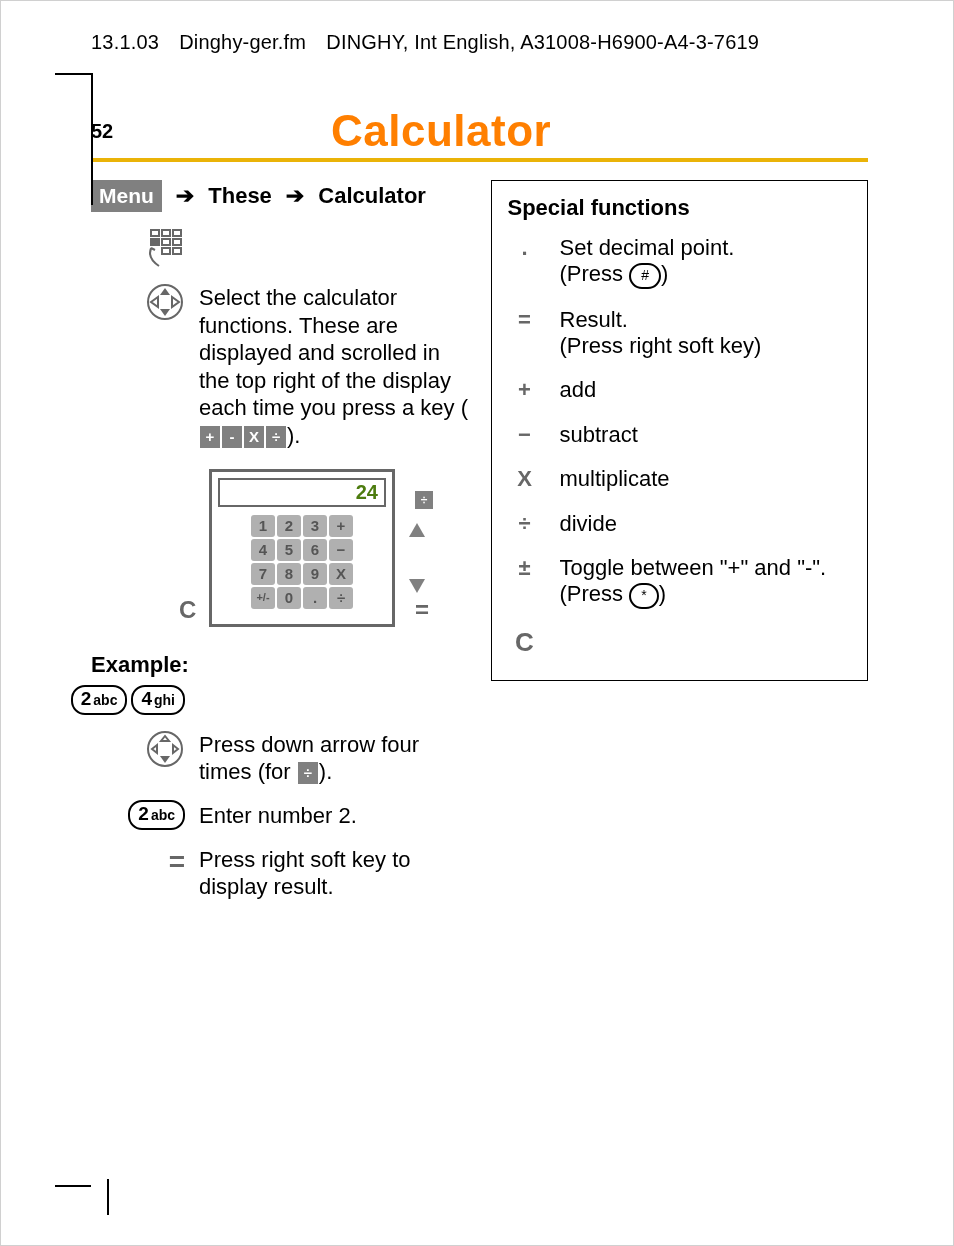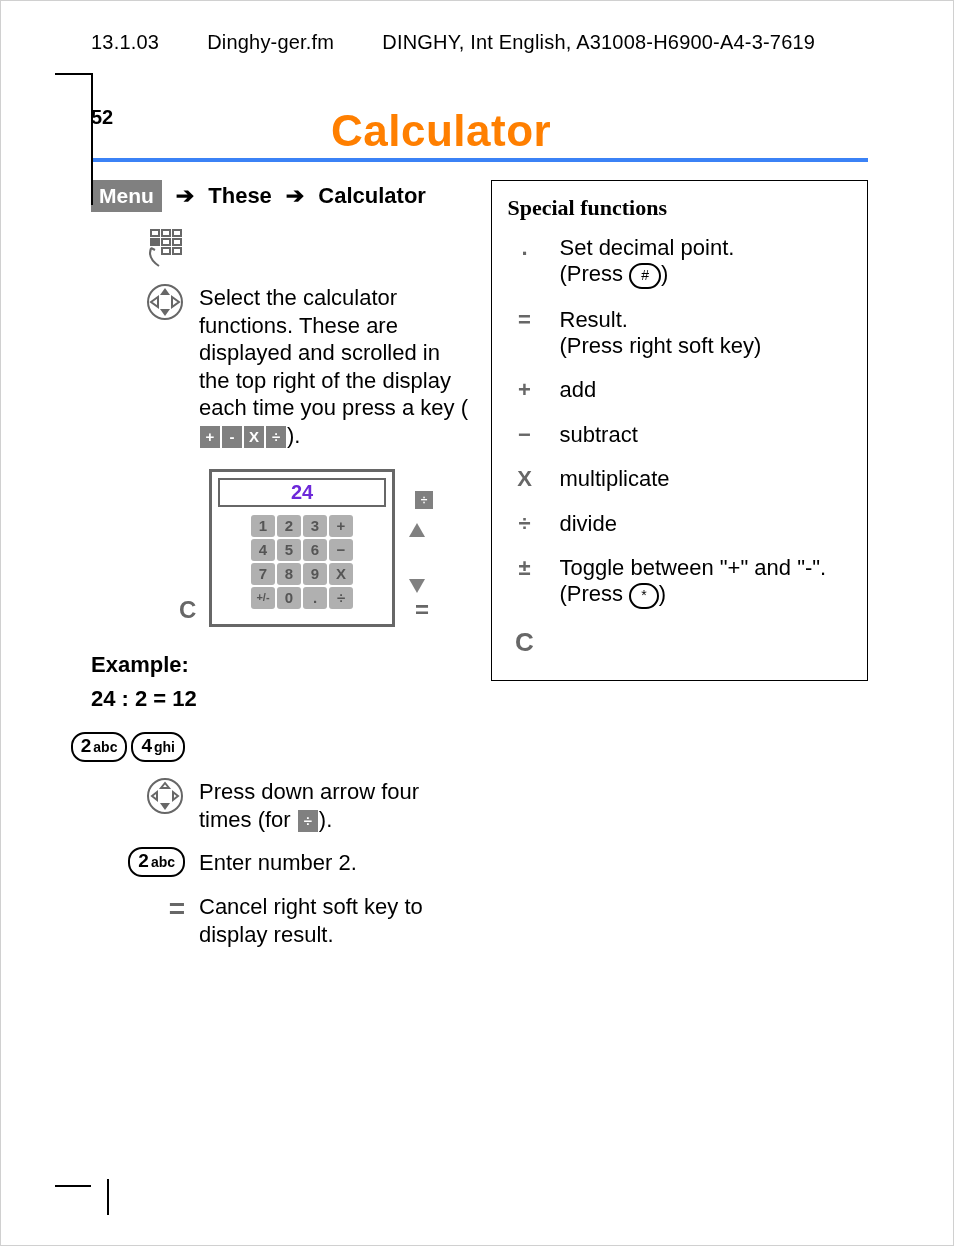--- a/index.html
+++ b/index.html
@@ -15,21 +15,21 @@
     height: 1246px;
     border: 1px solid #d0d0d0;
     box-sizing: border-box;
     padding: 30px 85px 40px 90px;
   }
   .top-header {
     font-size: 20px;
     letter-spacing: .2px;
     margin-bottom: 52px;
     display: flex;
-    gap: 48px;
+    gap: 20px;
   }
   .crop-mark-left {
     position: absolute;
     top: 72px;
     left: 54px;
     width: 36px;
     height: 130px;
     border-top: 2px solid #000;
     border-right: 2px solid #000;
   }
@@ -44,22 +44,22 @@
   .crop-mark-bl-v {
     position: absolute;
     bottom: 30px;
     left: 106px;
     width: 2px;
     height: 36px;
     background: #000;
   }
   .title-row {
     display: flex;
-    align-items: flex-start;
-    border-bottom: 4px solid #3b82f6;
+    align-items: center;
+    border-bottom: 4px solid #eab308;
     padding-bottom: 2px;
   }
   .page-num {
     font-size: 20px;
     font-weight: bold;
     width: 240px;
   }
   .title {
     color: #ff7f00;
     font-size: 44px;
@@ -131,24 +131,24 @@
   .calc-frame {
     border: 3px solid #676767;
     width: 186px;
     height: 158px;
     box-sizing: border-box;
     padding: 6px;
     background: #fff;
   }
   .calc-display {
     border: 2px solid #676767;
-    text-align: center;
+    text-align: right;
     font-weight: bold;
     font-size: 20px;
-    color: #6d28d9;
+    color: #4d7c0f;
     padding: 0 6px;
     margin-bottom: 8px;
   }
   .keypad-grid {
     display: flex;
     flex-direction: column;
     gap: 2px;
     align-items: center;
   }
   .keypad-row {
@@ -232,21 +232,20 @@
   }
   .pill-key .sub { font-size: 14px; font-weight: bold; }
   .special-box {
     border: 1.5px solid #000;
     padding: 14px 16px 22px 16px;
     font-size: 22px;
   }
   .special-title {
     font-weight: bold;
     margin-bottom: 14px;
-    font-family: Liberation Serif, serif;
   }
   .sf-row {
     display: flex;
     gap: 18px;
     margin-bottom: 18px;
   }
   .sf-sym {
     width: 34px;
     text-align: center;
     font-weight: bold;
@@ -366,21 +365,20 @@
               <div class="key" style="font-size:11px">+/-</div>
               <div class="key">0</div>
               <div class="key">.</div>
               <div class="key">÷</div>
             </div>
           </div>
         </div>
       </div>
 
       <div class="ex-head">Example:</div>
-      <div class="ex-head" style="margin-bottom:20px;">24 : 2 = 12</div>
 
       <div class="inst-row">
         <div class="icon-slot" style="display:flex;gap:4px;justify-content:flex-end;">
           <span class="pill-key">
               <span>2</span>
               <span class="sub">abc</span>
             </span>
           <span class="pill-key">
               <span>4</span>
               <span class="sub">ghi</span>
@@ -411,21 +409,21 @@
           <span class="pill-key">
               <span>2</span>
               <span class="sub">abc</span>
             </span>
         </div>
         <div class="inst-text">Enter number 2.</div>
       </div>
 
       <div class="inst-row">
         <div class="icon-slot" style="font-size:28px;font-weight:bold;color:#676767;">=</div>
-        <div class="inst-text">Cancel right soft key to display result.</div>
+        <div class="inst-text">Press right soft key to display result.</div>
       </div>
 
     </div>
 
     <div class="col-right">
       <div class="special-box">
         <div class="special-title">Special functions</div>
 
         <div class="sf-row">
             <div class="sf-sym">.</div>

